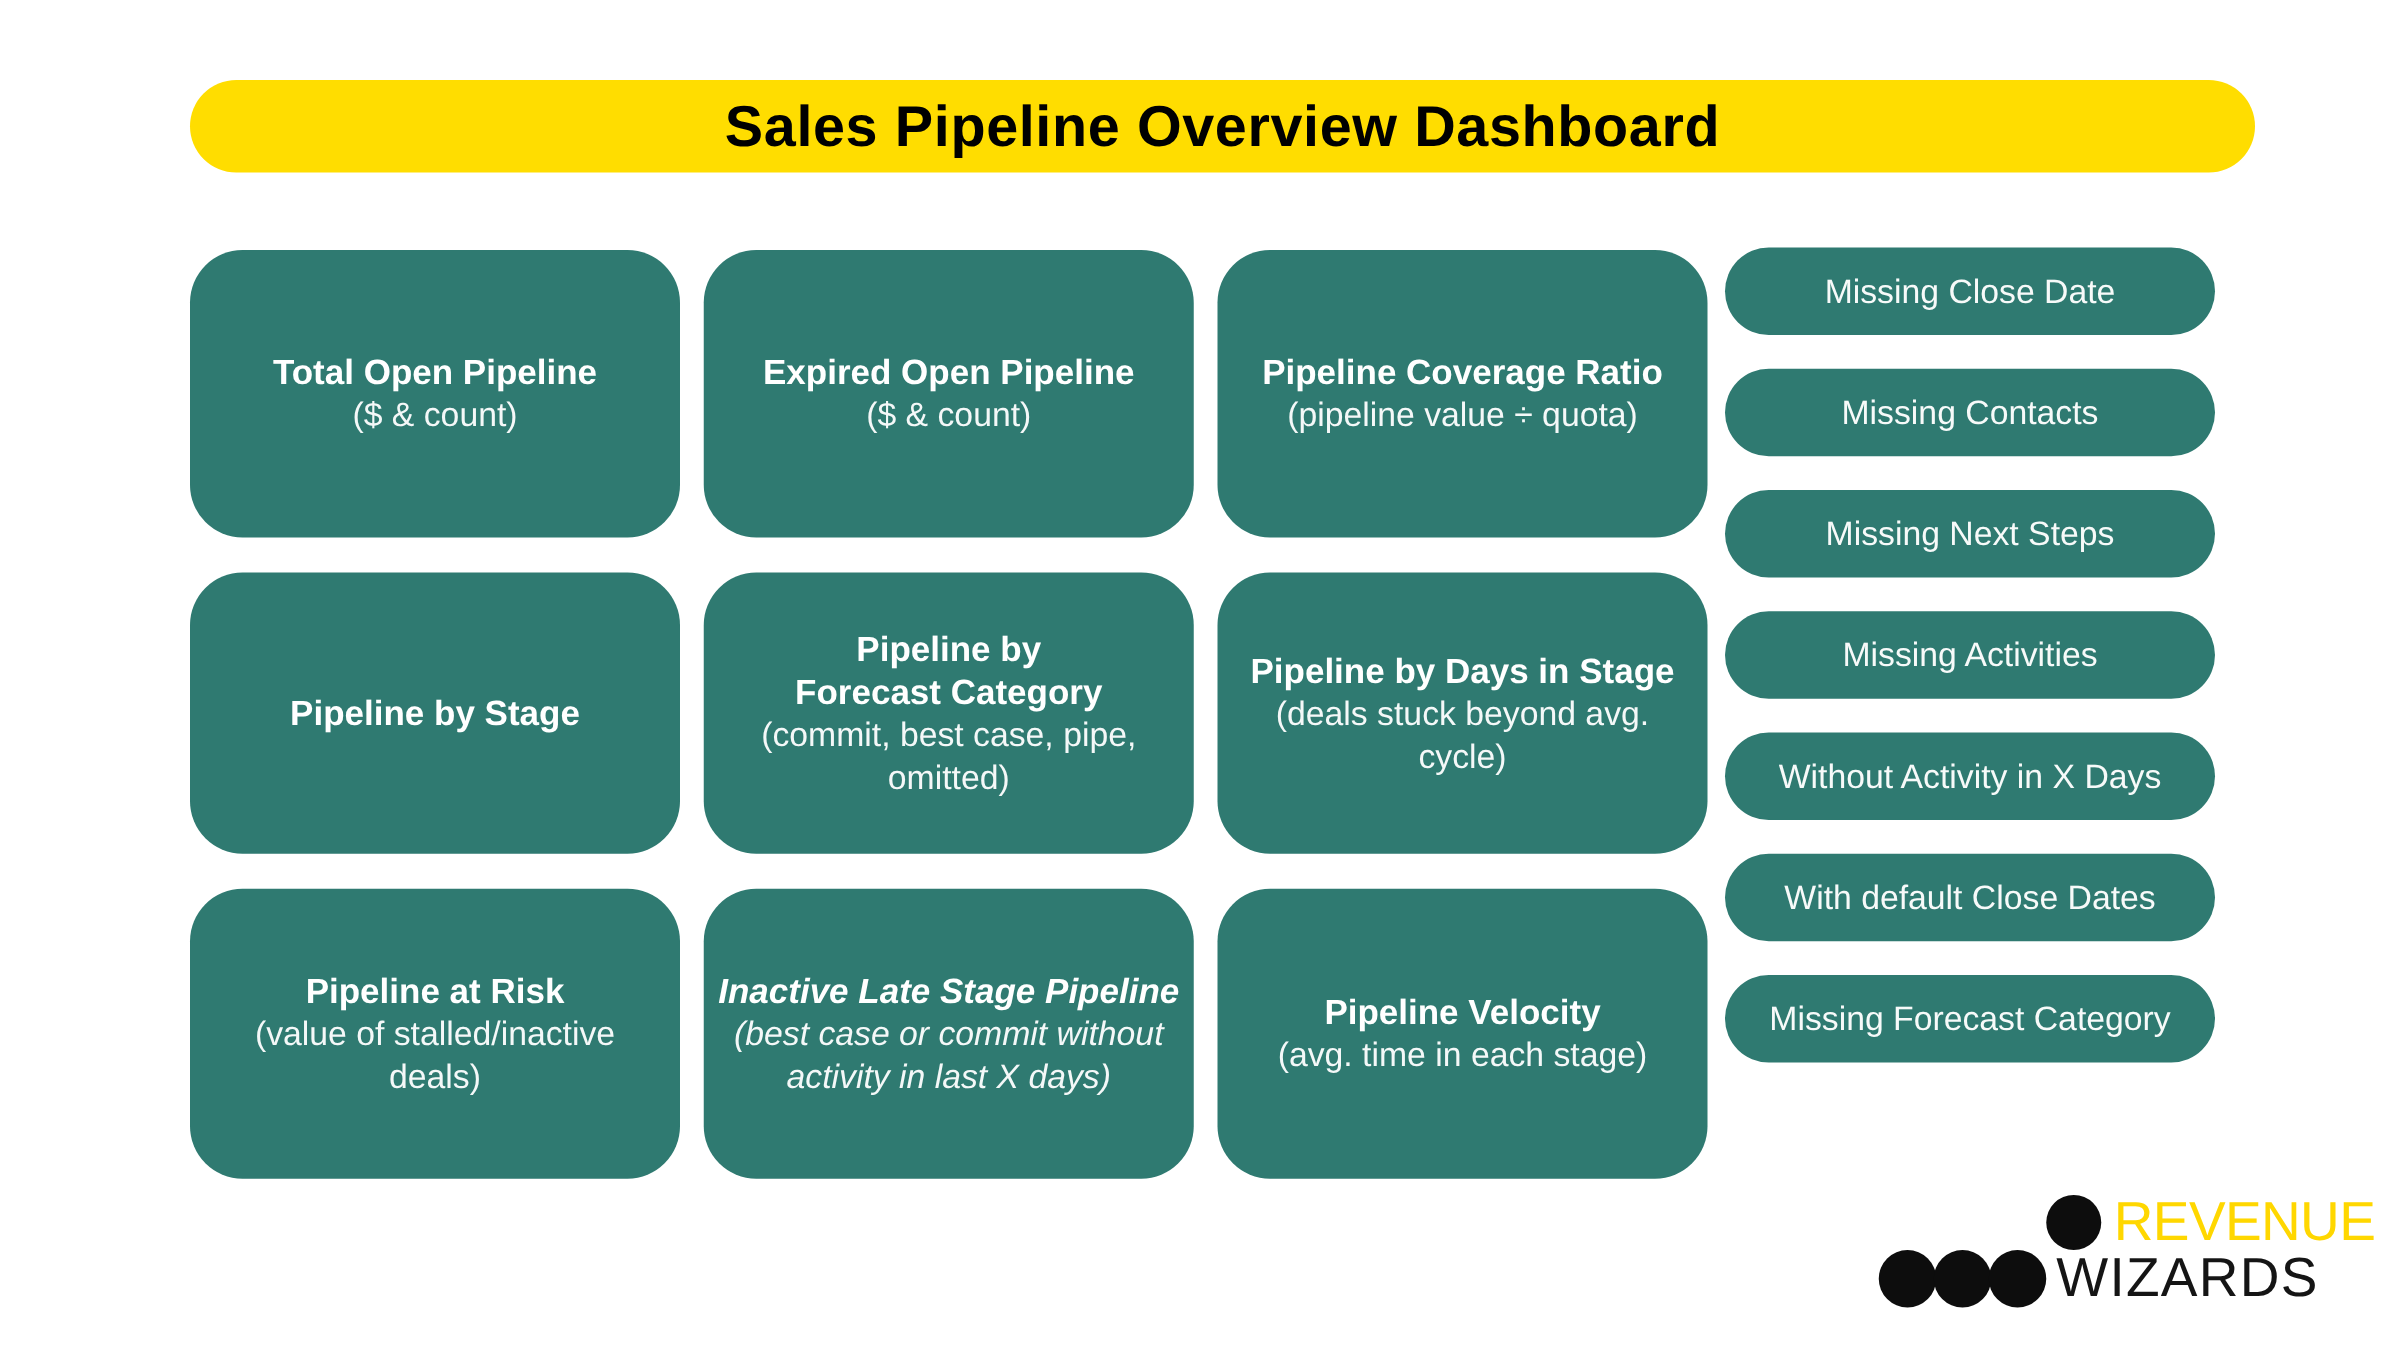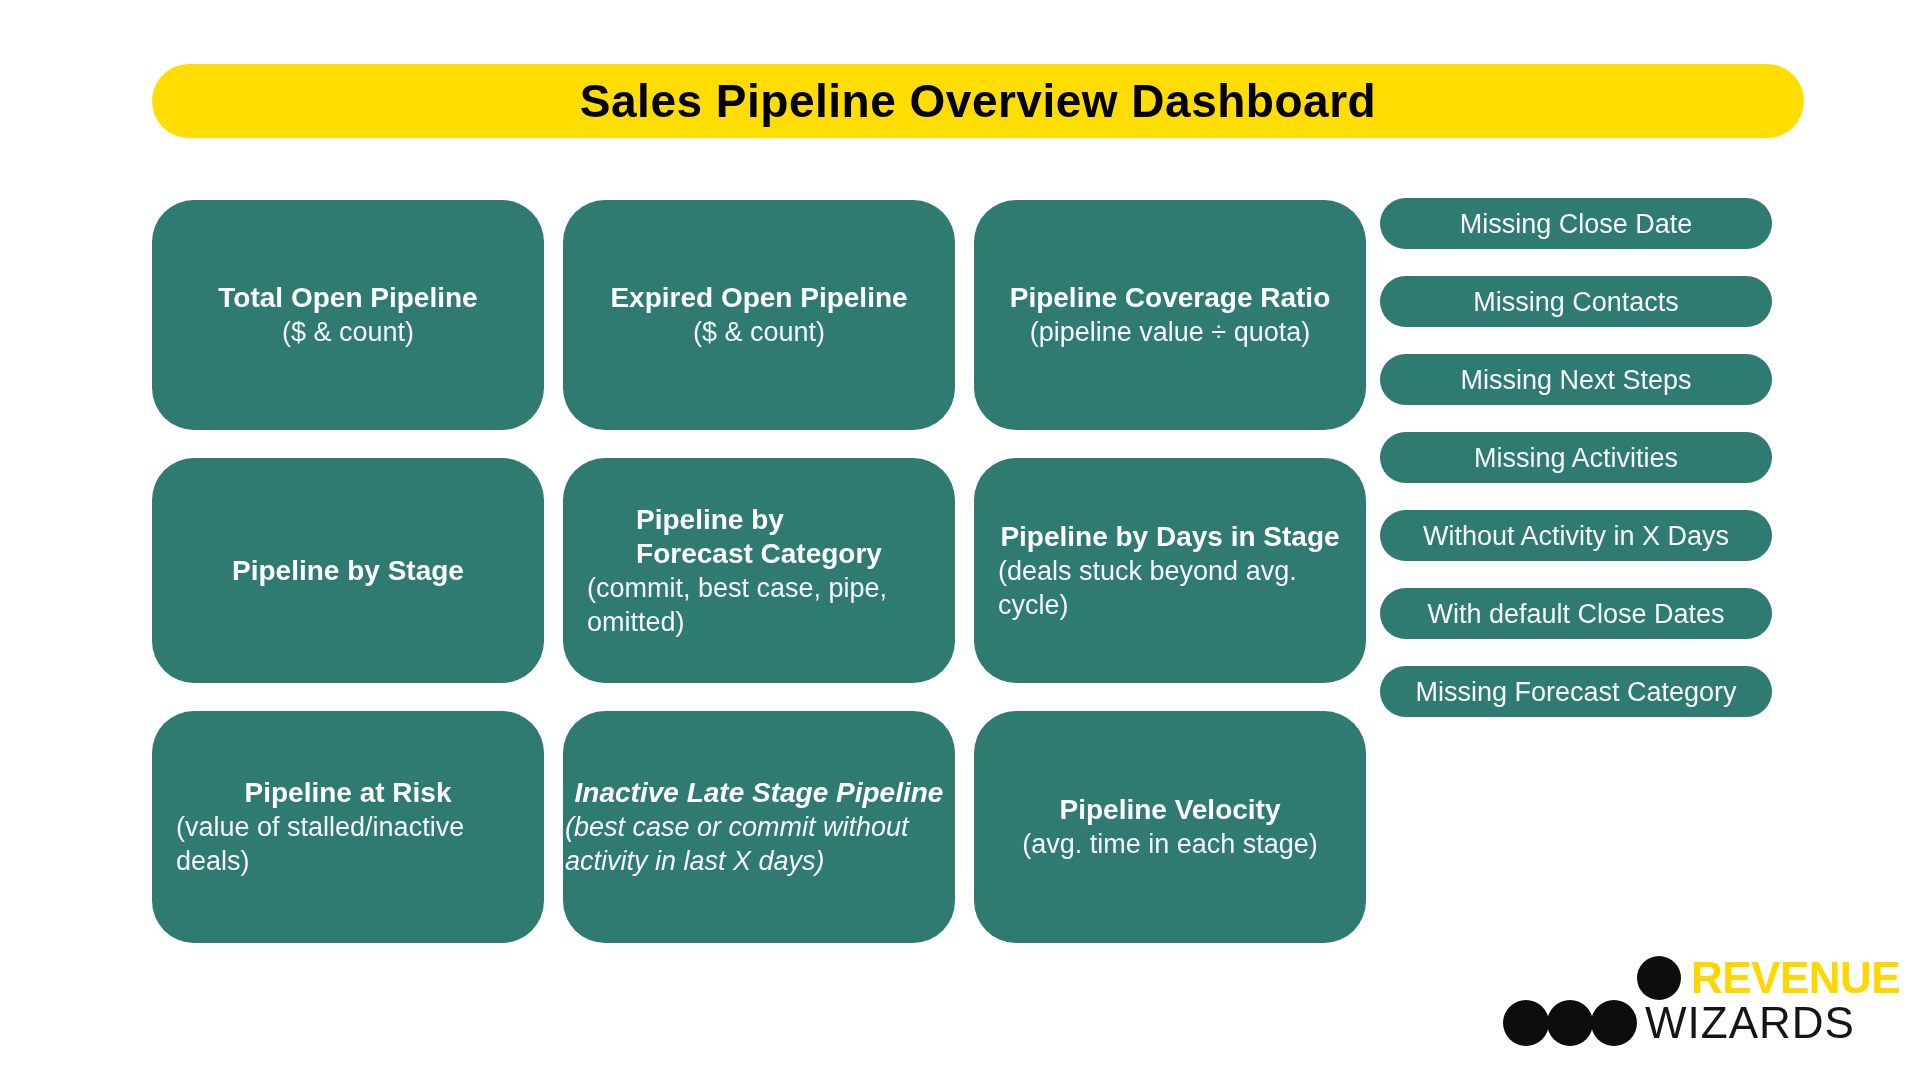--- a/index.html
+++ b/index.html
@@ -31,53 +31,53 @@
   .cards{
     position:absolute;left:152px;top:200px;
     display:grid;
     grid-template-columns:392px 392px 392px;
     grid-template-rows:230px 225px 232px;
     column-gap:19px;row-gap:28px;
   }
   .card{
     background:var(--teal);border-radius:42px;color:var(--card_text);
     display:flex;flex-direction:column;align-items:center;justify-content:center;
-    padding:0 24px;
+    text-align:center;padding:0 24px;
   }
   .card.overflow{padding:0 2px;font-style:italic;}
   .card-title{
     font-weight:bold;font-size:28px;line-height:34px;white-space:pre;color:#FFFFFF;
   }
   .card-sub{
     font-size:27px;line-height:34px;color:rgba(255,255,255,0.95);font-weight:400;
   }
   
   .pills{
     position:absolute;left:1380px;top:198px;width:392px;
     display:flex;flex-direction:column;gap:27px;
   }
   .pill{
-    height:51px;background:var(--teal);border-radius:35px;
+    height:70px;background:var(--teal);border-radius:35px;
     display:flex;align-items:center;justify-content:center;text-align:center;
   }
   .pill span{
     color:rgba(255,255,255,0.96);font-size:27px;line-height:32px;
   }
   
   .logo{position:absolute;left:1503px;top:956px;}
   .logo-row{display:flex;align-items:center;}
   .logo-row1{margin-left:134px;height:44px;}
   .logo-row2{height:46px;}
   .dot{
     display:inline-block;width:44px;height:44px;border-radius:50%;
     background:var(--logo_black);flex:none;
   }
   .logo-row2 .dot{width:46px;height:46px;margin-right:-2px;}
   .logo-revenue{
-    margin-left:10px;font-size:44px;font-weight:bold;color:var(--logo_yellow);
+    margin-left:10px;font-size:44px;font-weight:normal;color:var(--logo_yellow);
     letter-spacing:-0.5px;line-height:44px;
   }
   .logo-wizards{
     margin-left:10px;font-size:44px;font-weight:400;color:#151515;
     letter-spacing:1px;line-height:46px;
   }
 </style>
 </head>
 <body>
 

